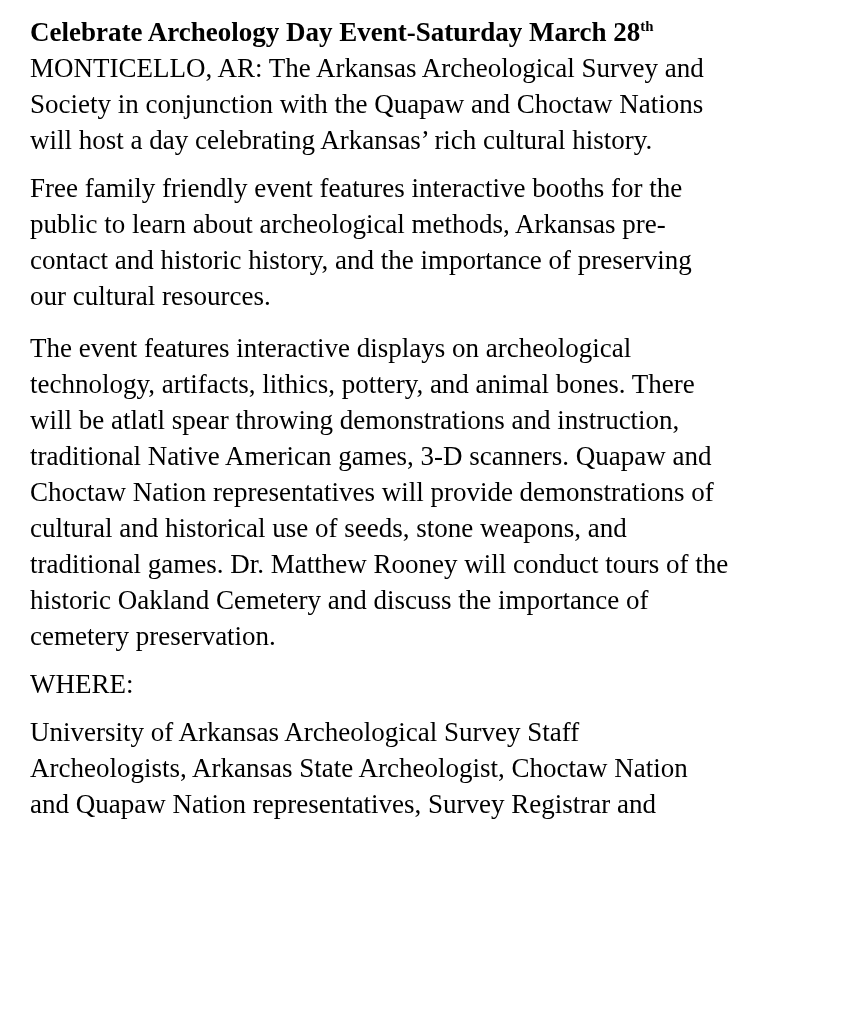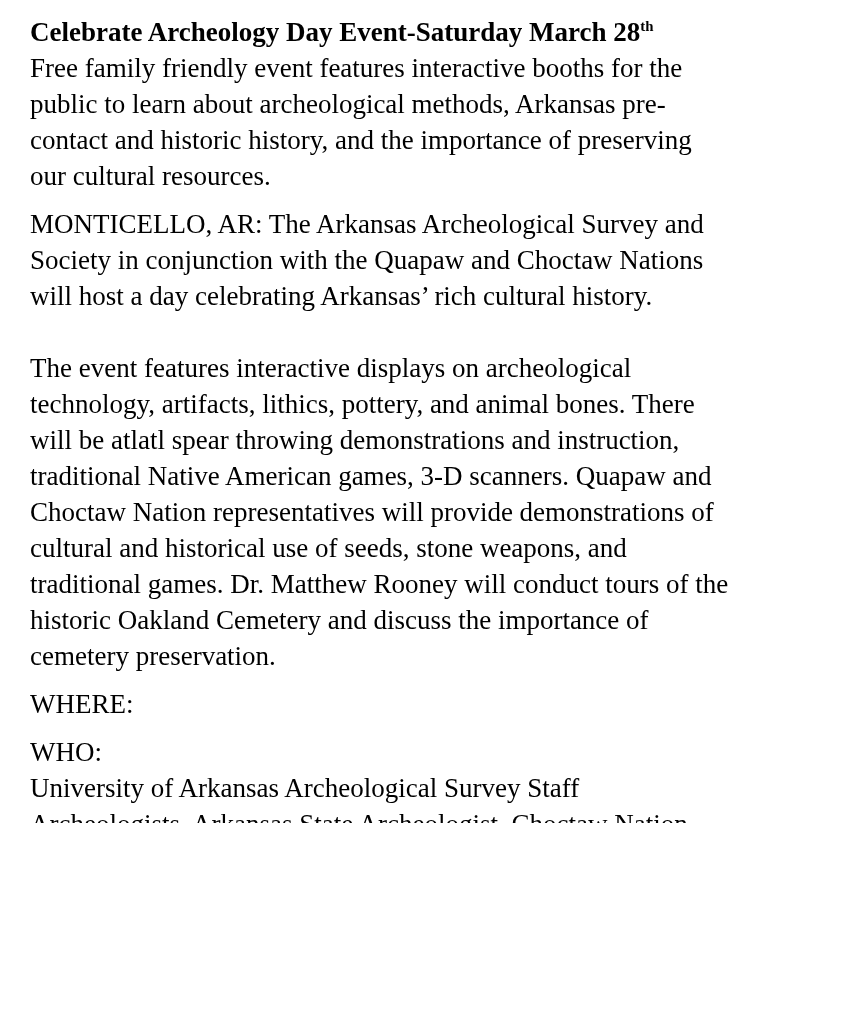--- a/index.html
+++ b/index.html
@@ -34,21 +34,21 @@
   .para {
     font-size: 27px;
     line-height: 36px;
     margin: 0 0 12px 0;
     white-space: pre;
   }
   .para.after-title {
     margin-top: 0;
   }
   .para.spaced-above {
-    margin-top: 36px;
+    margin-top: 16px;
   }
   .detail-block {
     font-size: 27px;
     line-height: 36px;
     margin: 0 0 12px 0;
   }
   .detail-label {
     display: block;
     white-space: pre;
   }
@@ -57,47 +57,46 @@
     white-space: pre;
   }
 </style>
 </head>
 <body>
 
 <div class="page">
 
   <h1 class="doc-title"><span>Celebrate Archeology Day Event-Saturday March 28</span><sup>th</sup></h1>
 
+  <p class="para">MONTICELLO, AR: The Arkansas Archeological Survey and
+Society in conjunction with the Quapaw and Choctaw Nations
+will host a day celebrating Arkansas’ rich cultural history.</p>
+
   <p class="para after-title">Free family friendly event features interactive booths for the
 public to learn about archeological methods, Arkansas pre-
 contact and historic history, and the importance of preserving
 our cultural resources.</p>
-
-  <p class="para">MONTICELLO, AR: The Arkansas Archeological Survey and
-Society in conjunction with the Quapaw and Choctaw Nations
-will host a day celebrating Arkansas’ rich cultural history.</p>
 
   <p class="para spaced-above">The event features interactive displays on archeological
 technology, artifacts, lithics, pottery, and animal bones. There
 will be atlatl spear throwing demonstrations and instruction,
 traditional Native American games, 3-D scanners. Quapaw and
 Choctaw Nation representatives will provide demonstrations of
 cultural and historical use of seeds, stone weapons, and
 traditional games. Dr. Matthew Rooney will conduct tours of the
 historic Oakland Cemetery and discuss the importance of
 cemetery preservation.</p>
 
   <div class="detail-block">
     <span class="detail-label">WHERE:</span>
   </div>
 
   <div class="detail-block">
   </div>
 
   <div class="detail-block">
-    <span class="detail-label">WHO:</span>
     <span class="detail-value">University of Arkansas Archeological Survey Staff
 Archeologists, Arkansas State Archeologist, Choctaw Nation
 and Quapaw Nation representatives, Survey Registrar and
 Technology managers.</span>
   </div>
 
 </div>
 
 </body></html>

